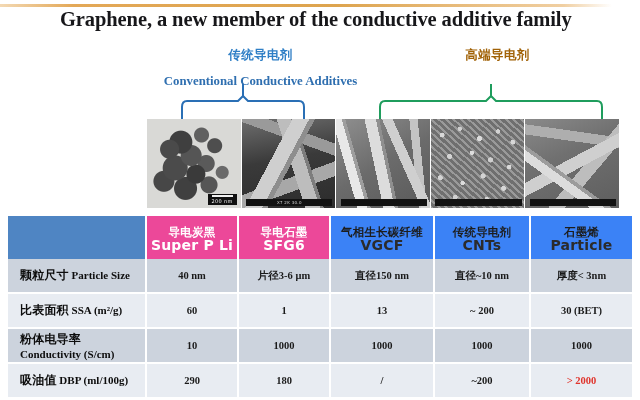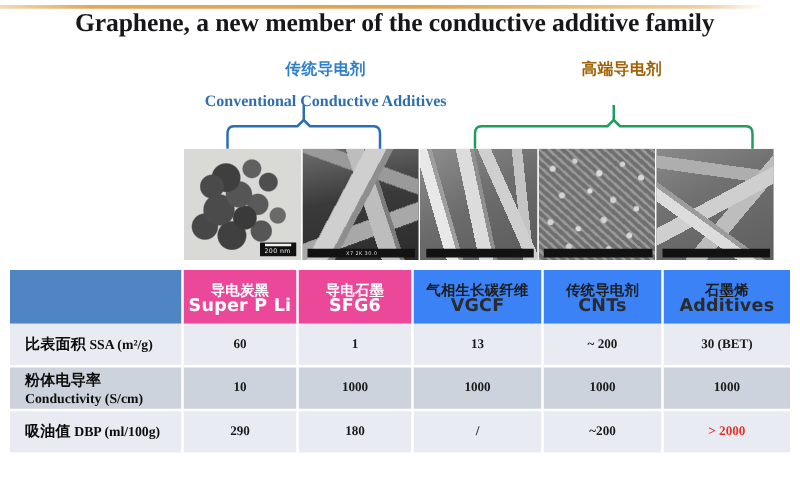--- a/index.html
+++ b/index.html
@@ -260,25 +260,36 @@
         <th class="hcell gold">
           <span class="cn">气相生长碳纤维</span>
           <span class="en">VGCF</span>
         </th>
         <th class="hcell gold">
           <span class="cn">传统导电剂</span>
           <span class="en">CNTs</span>
         </th>
         <th class="hcell gold" style="border-right:none;">
           <span class="cn">石墨烯</span>
-          <span class="en">Additives</span>
+          <span class="en">Particle</span>
         </th>
       </tr>
     </thead>
     <tbody>
+      <tr class="row-a">
+        <td class="bcell label">
+          <span class="cn">颗粒尺寸</span>
+          <span class="en">Particle Size</span>
+        </td>
+        <td class="bcell">40 nm</td>
+        <td class="bcell">片径3-6 μm</td>
+        <td class="bcell">直径150 nm</td>
+        <td class="bcell">直径~10 nm</td>
+        <td class="bcell" style="border-right:none;">厚度&lt; 3nm</td>
+      </tr>
       <tr class="row-b">
         <td class="bcell label">
           <span class="cn">比表面积</span>
           <span class="en">SSA (m²/g)</span>
         </td>
         <td class="bcell">60</td>
         <td class="bcell">1</td>
         <td class="bcell">13</td>
         <td class="bcell">~ 200</td>
         <td class="bcell" style="border-right:none;">30 (BET)</td>

